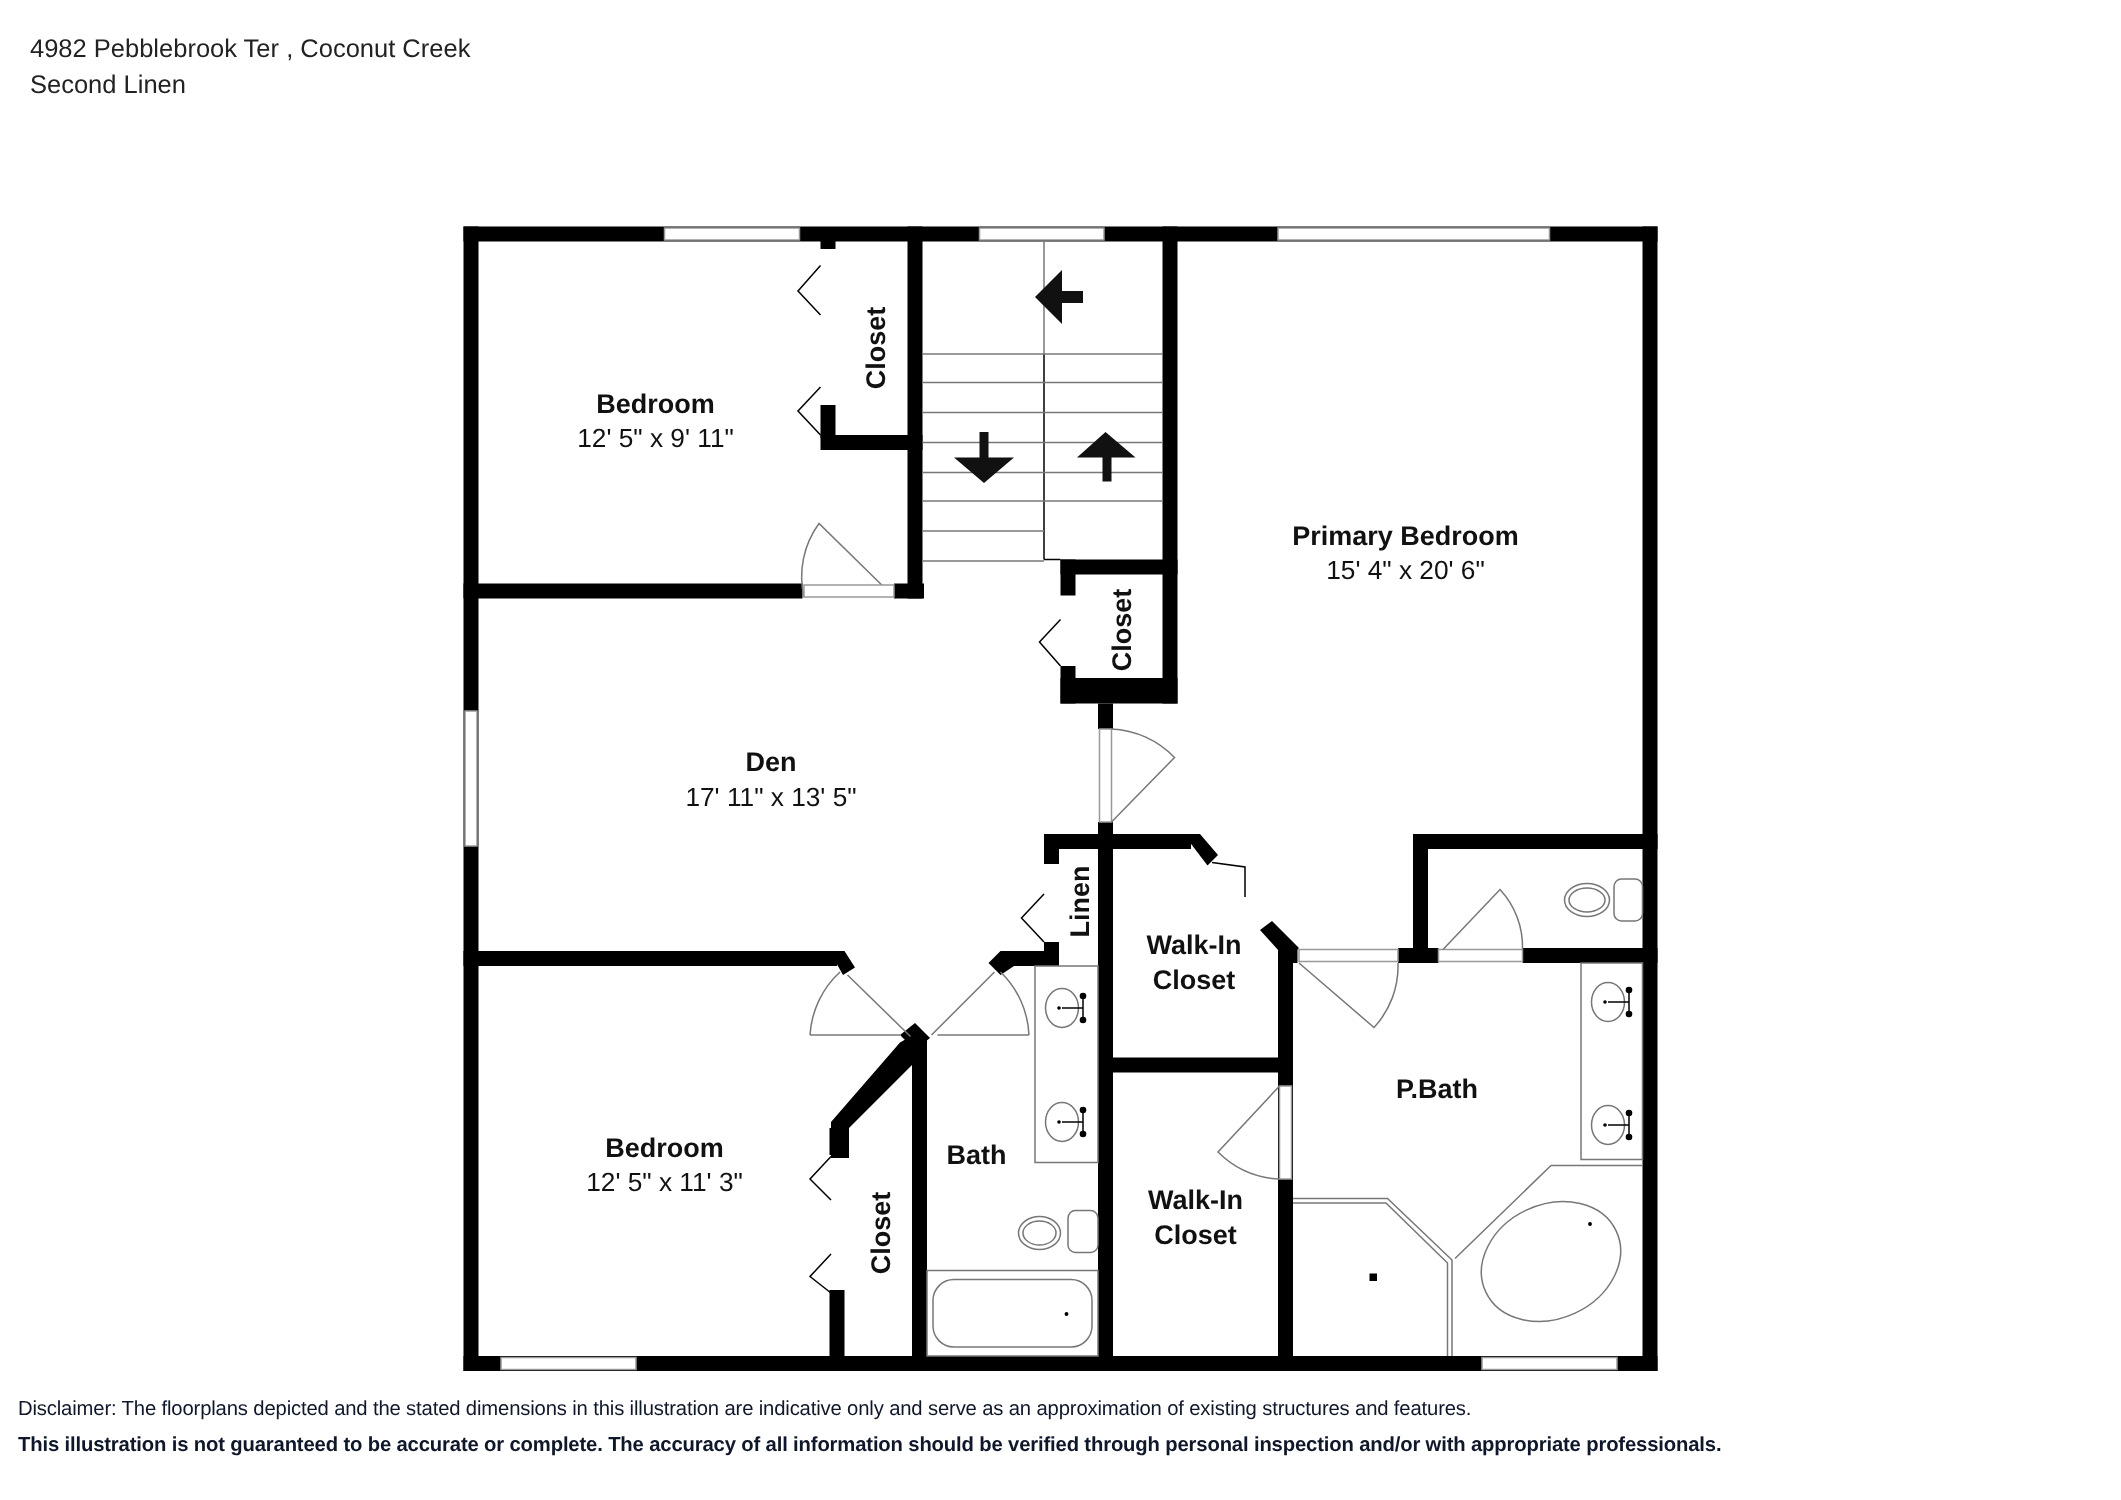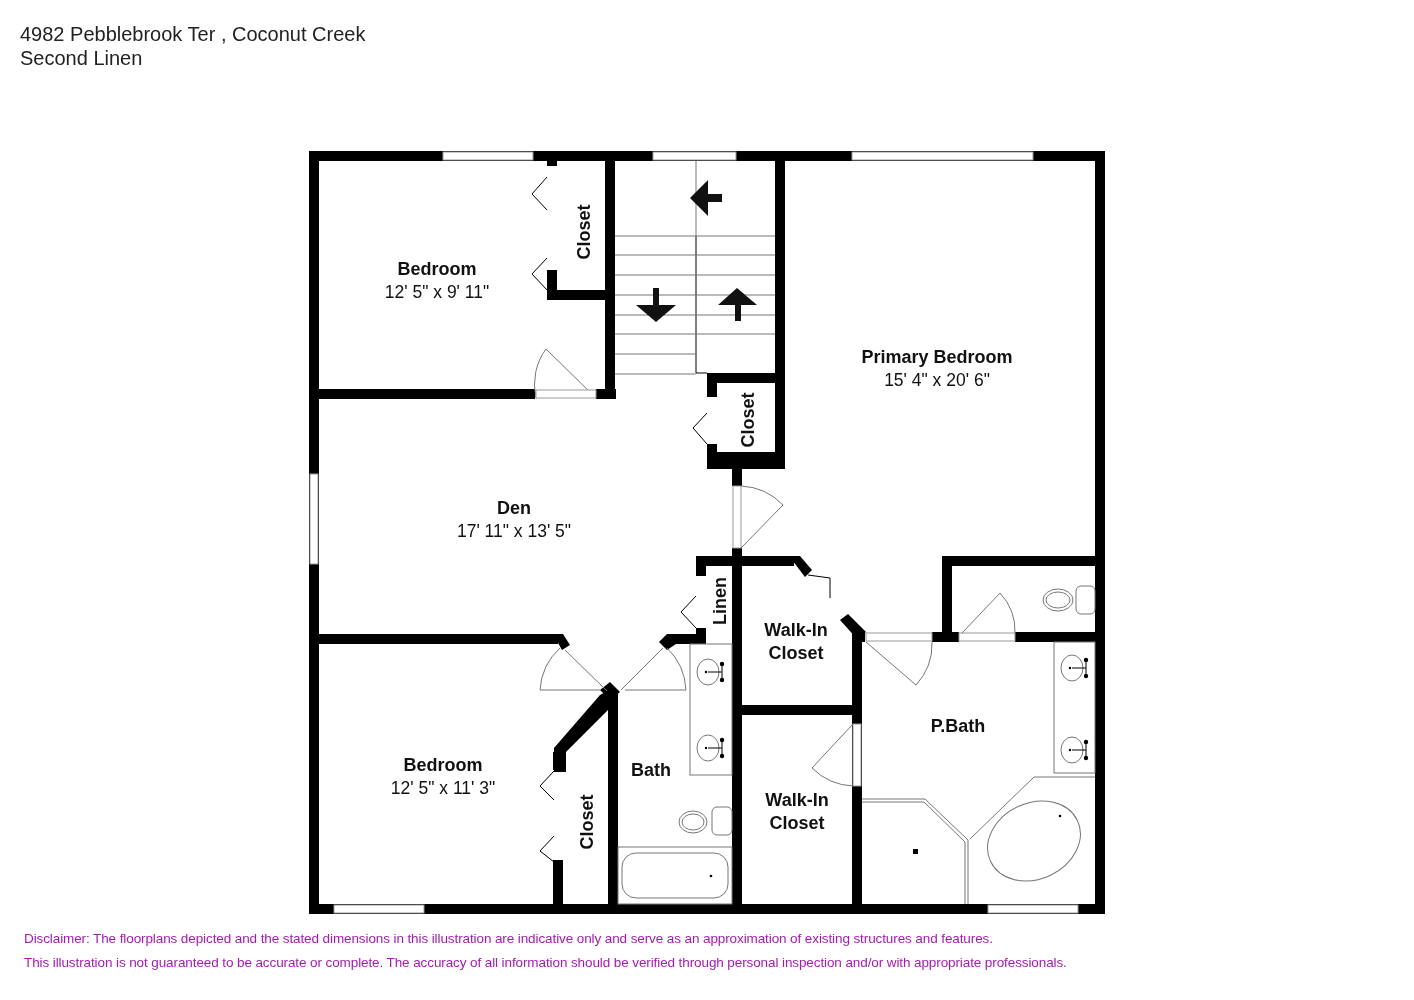--- a/index.html
+++ b/index.html
@@ -1,22 +1,22 @@
 <!DOCTYPE html>
 <html><head>
 <meta charset="utf-8">
 <style>
   html, body { margin:0; padding:0; background:#ffffff; }
   body { width:1414px; height:1000px; position:relative; overflow:hidden; font-family:"Liberation Sans", sans-serif; color:#222; }
-  .hdr { position:absolute; left:20px; font-size:20px; color:#222; }
+  .hdr { position:absolute; left:20px; font-size:17px; color:#222; }
   #hdr-addr { top:23px; }
   #hdr-floor { top:47px; }
-  .disc { position:absolute; left:24px; font-size:13.5px; color:#a21caf; white-space:nowrap; letter-spacing:-0.1px; }
+  .disc { position:absolute; left:12px; font-size:13.5px; color:#0f172a; white-space:nowrap; letter-spacing:-0.1px; }
   #disc1 { top:931px; }
-  #disc2 { top:955px; }
+  #disc2 { top:955px;font-weight:bold; }
   svg#plan { position:absolute; left:0; top:0; }
   .rname { font-family:"Liberation Sans", sans-serif; font-weight:bold; font-size:18px; fill:#111; }
   .rdim  { font-family:"Liberation Sans", sans-serif; font-size:17.5px; fill:#111; }
   .vlab  { font-family:"Liberation Sans", sans-serif; font-weight:bold; font-size:18px; fill:#111; }
   .wall  { fill:#000; }
   .thin  { stroke:#777; stroke-width:1; fill:none; }
   .thinb { stroke:#000; stroke-width:1; fill:none; }
   .win   { fill:#fff; stroke:#999; stroke-width:1; }
 </style>
 </head>

